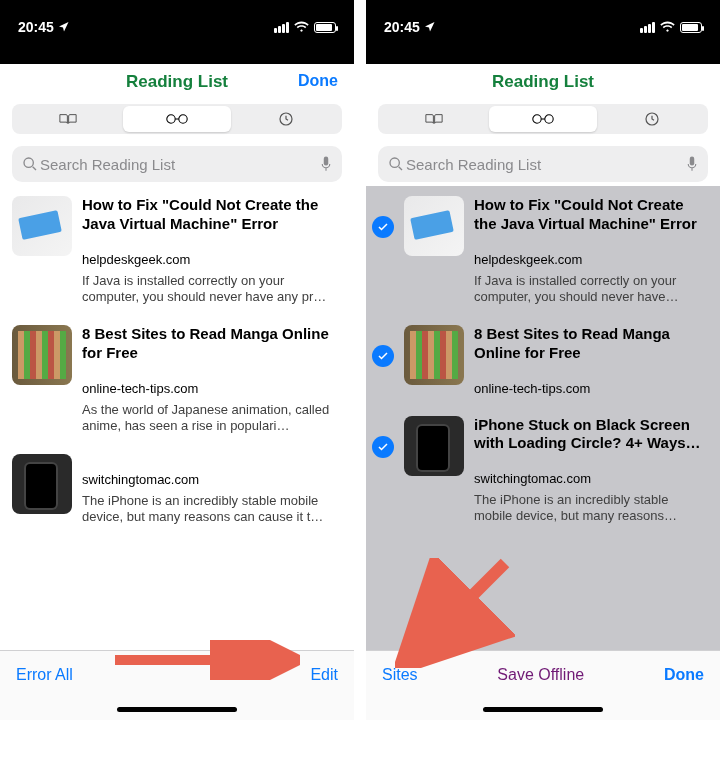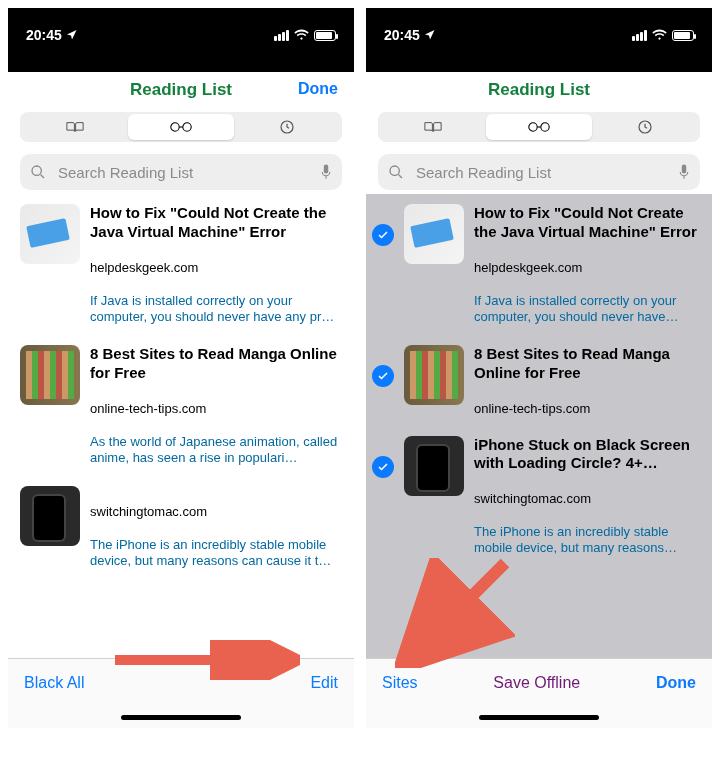--- a/index.html
+++ b/index.html
@@ -7,21 +7,21 @@
     font-family: -apple-system, BlinkMacSystemFont, "Segoe UI", Helvetica, Arial, sans-serif;
     background: #fff;
     width: 720px;
     height: 759px;
     overflow: hidden;
     position: relative;
   }
   .stage {
     display: flex;
     gap: 12px;
-    padding: 8px;
+    padding: 0;
     width: 720px;
     height: 759px;
   }
   .phone {
     width: 354px;
     height: 720px;
     background: #fff;
     border-radius: 0;
     position: relative;
     display: flex;
@@ -87,21 +87,21 @@
     box-shadow: 0 1px 2px rgba(0,0,0,0.15);
   }
   .search {
     margin: 6px 12px 4px 12px;
     background: #eeeeef;
     border-radius: 10px;
     height: 36px;
     display:flex;
     align-items:center;
     padding: 0 10px;
-    gap:12px;
+    gap:2px;
   }
   .search input {
     border:none;
     background: transparent;
     outline:none;
     flex:1;
     font-size:15px;
     color:#333;
   }
   .search input::placeholder { color:#8a8a8d; }
@@ -145,21 +145,21 @@
     content:"";position:absolute;left:14px;top:10px;width:30px;height:44px;background:#000;border-radius:4px;
     box-shadow: 0 0 0 2px #444;
   }
   .text { flex:1; min-width:0;}
   .title {
     font-size:15px; font-weight:700; color:#000; line-height:1.25;
     display:-webkit-box;-webkit-line-clamp:2;-webkit-box-orient:vertical;overflow:hidden;
   }
   .domain { font-size:13px; color:#000; margin-top:18px;}
   .desc {
-    font-size:13px; color:#0369a1; margin-top:18px; line-height:1.25;
+    font-size:13px; color:#404040; margin-top:6px; line-height:1.25;
     display:-webkit-box;-webkit-line-clamp:2;-webkit-box-orient:vertical;overflow:hidden;
   }
   .toolbar {
     height:48px;
     border-top: 0.5px solid #d0d0d2;
     display:flex;
     align-items:center;
     justify-content:space-between;
     padding: 0 16px;
     background:#fafafa;
@@ -285,21 +285,21 @@
       <div class="row">
         <div class="thumb phone"></div>
         <div class="text">
           <div class="domain">switchingtomac.com</div>
           <div class="desc">The iPhone is an incredibly stable mobile device, but many reasons can cause it t…</div>
         </div>
       </div>
     </div>
 
     <div class="toolbar">
-      <span class="tbtn">Black All</span>
+      <span class="tbtn">Error All</span>
       <span class="tbtn">Edit</span>
     </div>
     <div class="home-ind">
         <div class="bar"></div>
       </div>
   </div>
 
   <div class="phone">
     <div class="status-bar">
       <div class="status-left">

